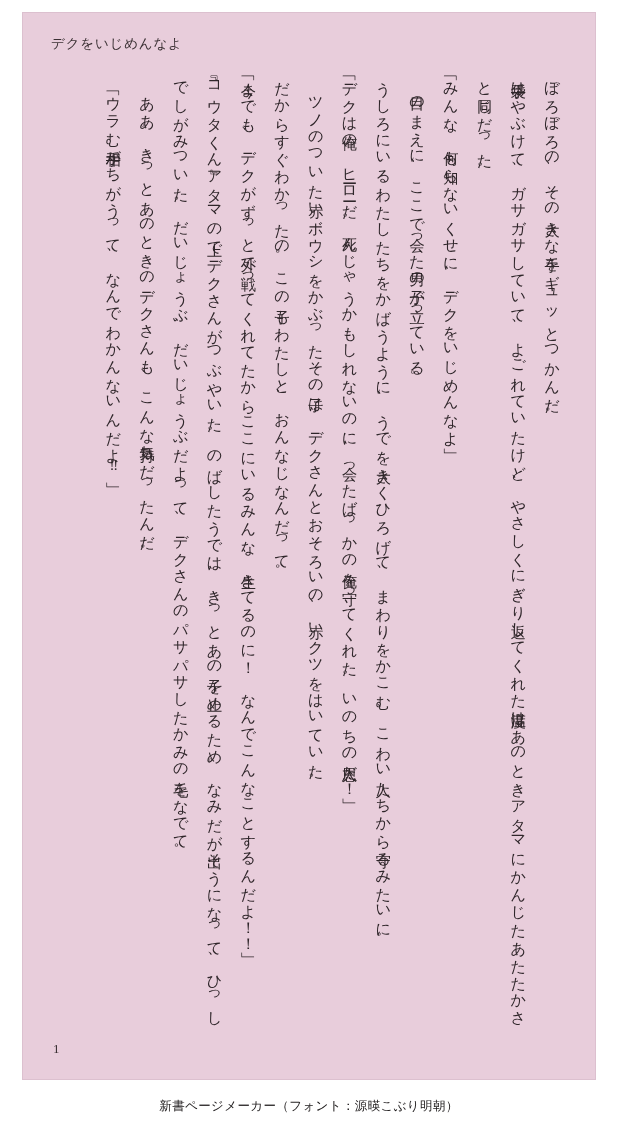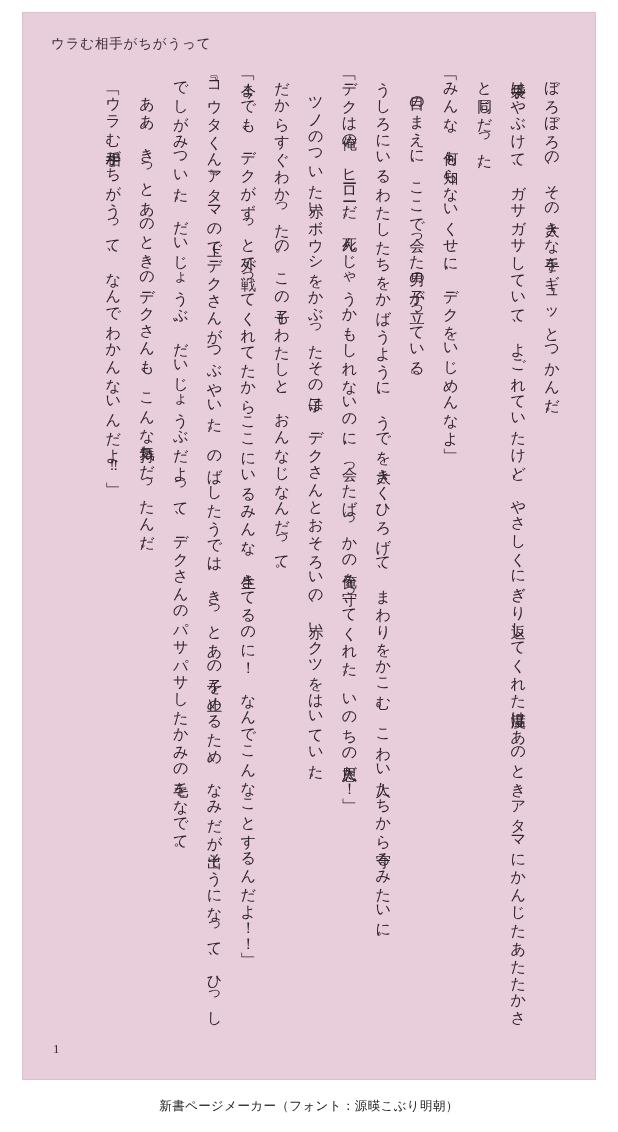--- a/index.html
+++ b/index.html
@@ -83,21 +83,21 @@
     font-size: 12.5px;
     color: #1d1a1b;
     letter-spacing: 0.03em;
   }
 </style>
 </head>
 <body>
 
 <div id="page">
 
-  <div id="header-title">ウラむ相手がちがうって</div>
+  <div id="header-title">デクをいじめんなよ</div>
 
   <div id="body-text">
     <p class="noindent">ぼろぼろの、その大きな手をギュッとつかんだ。</p>
     <p class="noindent">手袋はやぶけて、ガサガサしていて、よごれていたけど、やさしくにぎり返してくれた温度はあのときアタマにかんじたあたたかさと同じだった。</p>
     <p class="noindent">「みんな、何も知らないくせに、デクをいじめんなよ」</p>
     <p>目のまえに、ここで会った男の子が立っている。</p>
     <p class="noindent">うしろにいるわたしたちをかばうように、うでを大きくひろげて、まわりをかこむ、こわい人たちから守るみたいに。</p>
     <p class="noindent">「デクは俺の、ヒーローだ。死んじゃうかもしれないのに、会ったばっかの俺を守ってくれた。いのちの恩人だ！」</p>
     <p>ツノのついた赤いボウシをかぶったその子は、デクさんとおそろいの、赤いクツをはいていた。</p>
     <p class="noindent">だからすぐわかったの。この子もわたしと、おんなじなんだって。</p>

